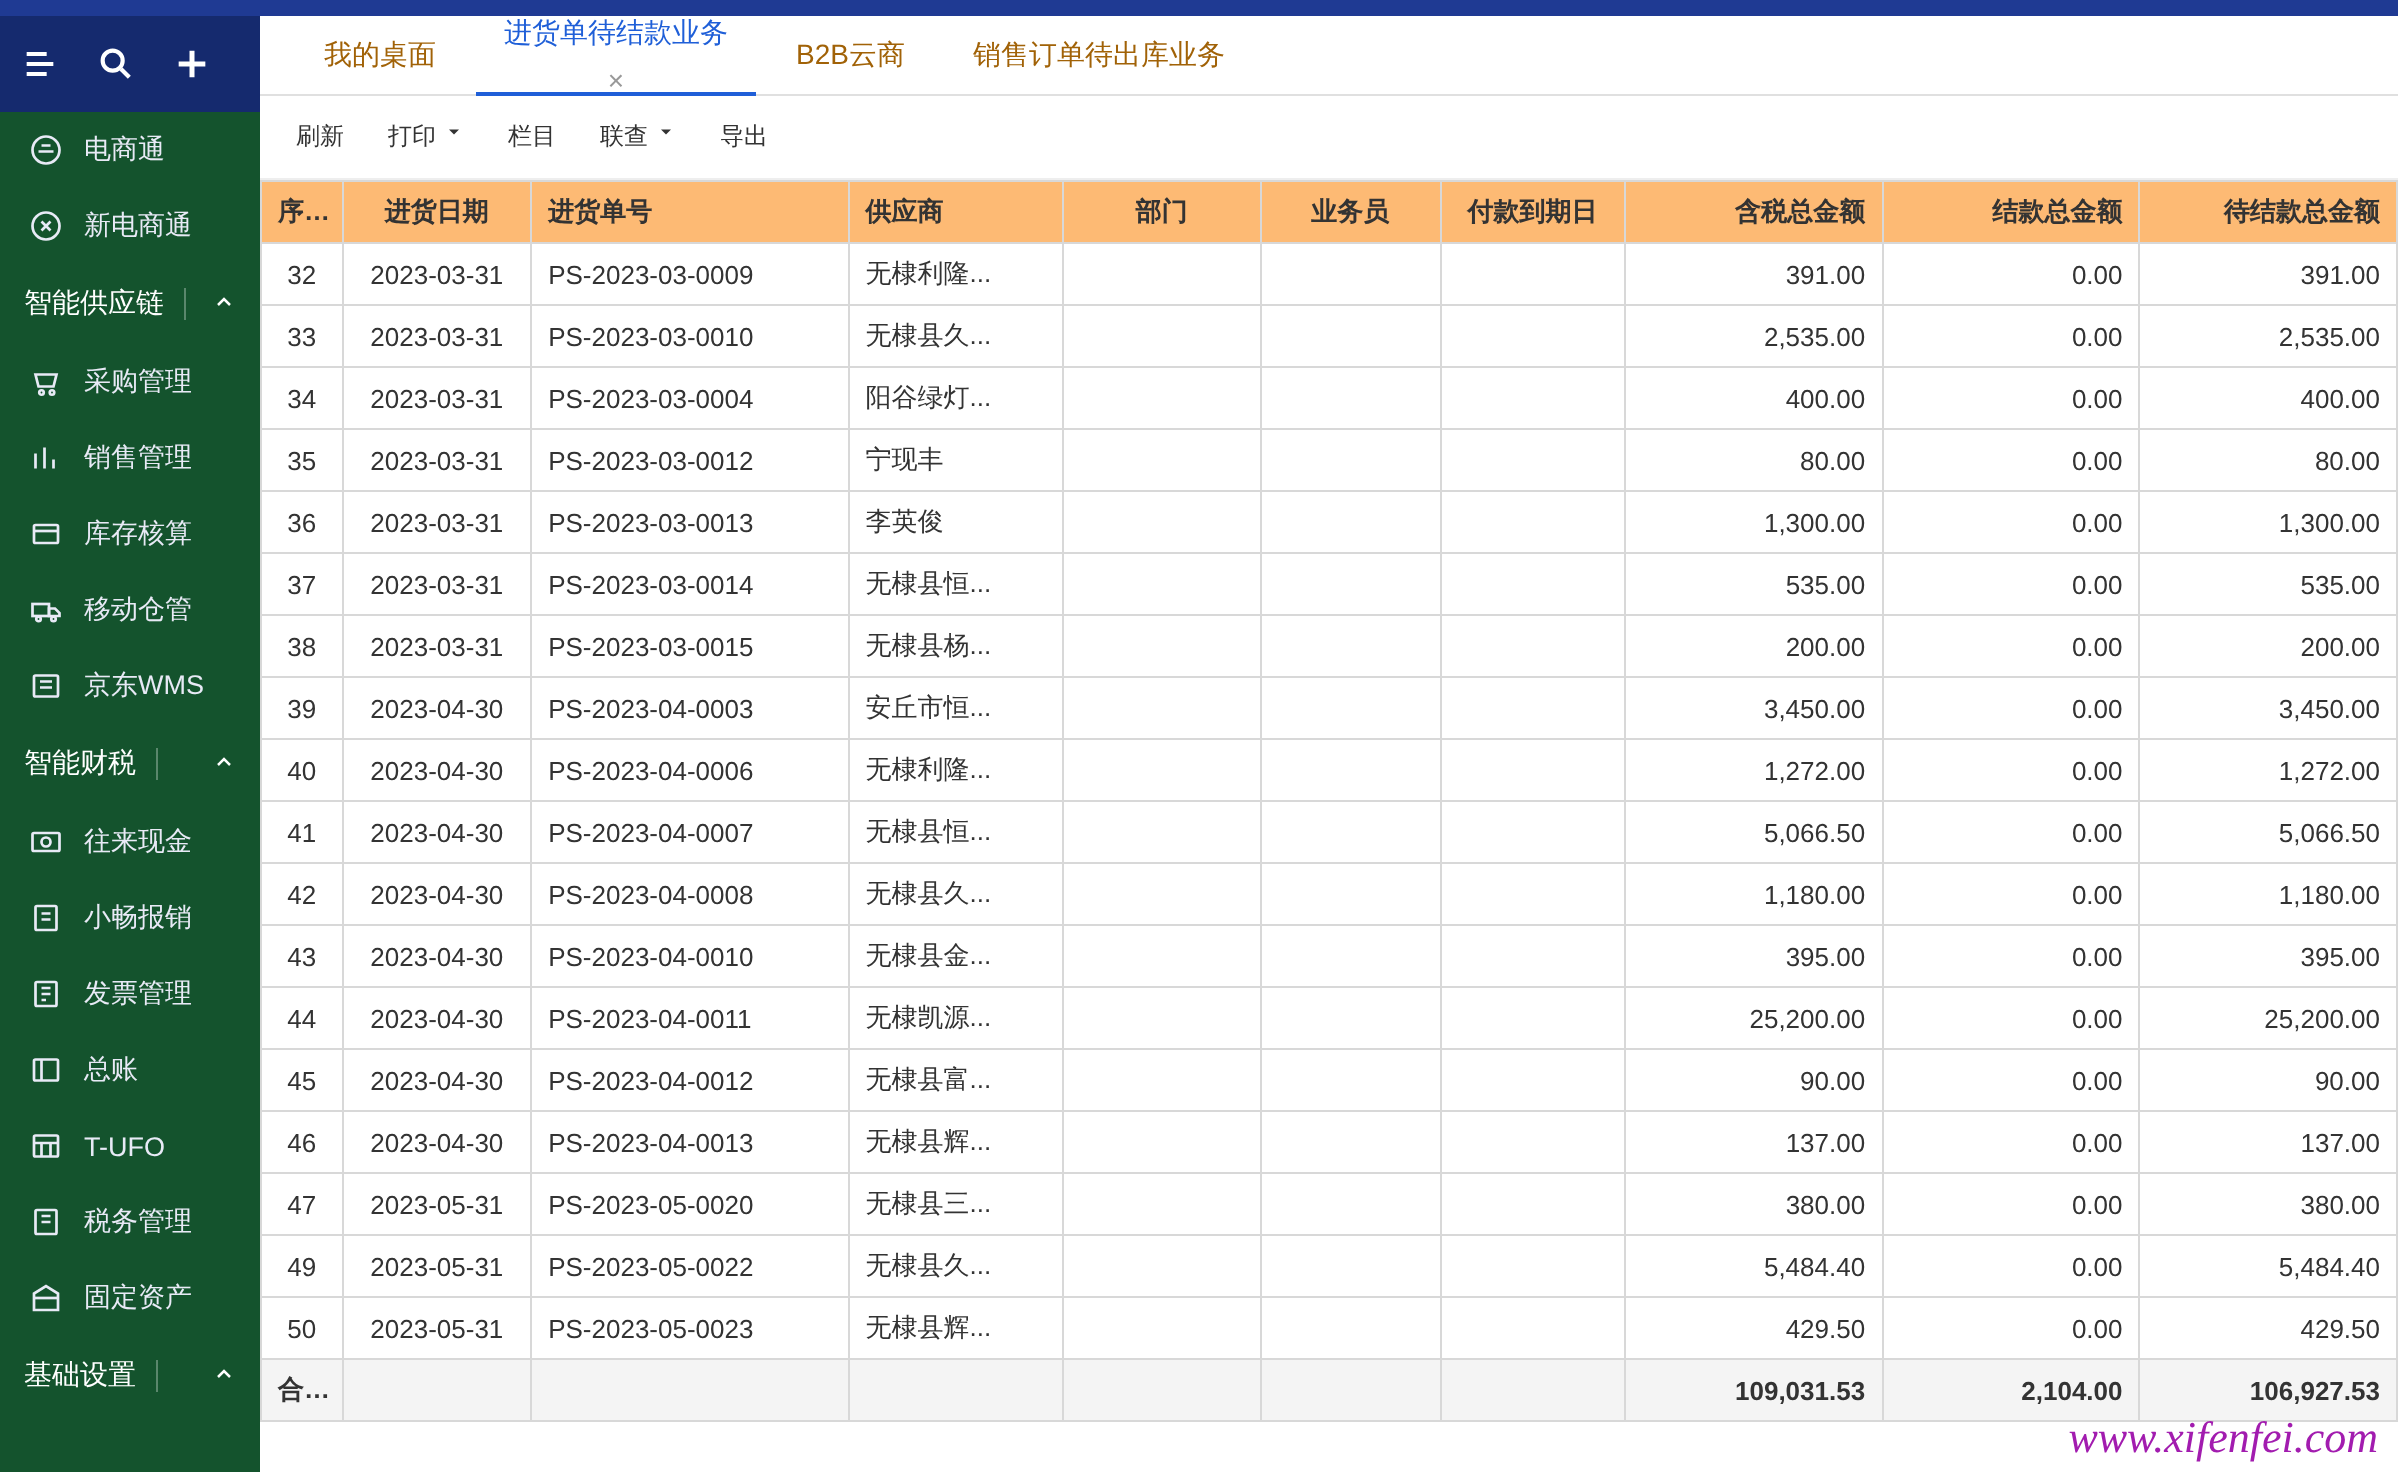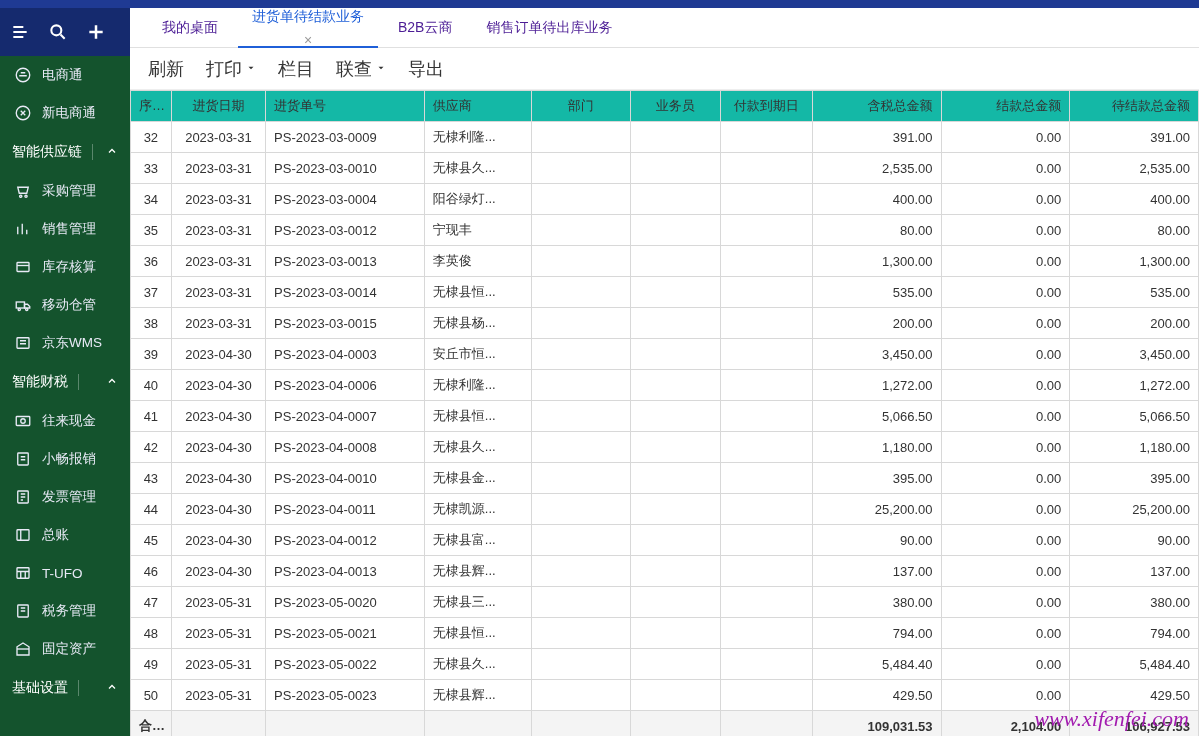--- a/index.html
+++ b/index.html
@@ -13,30 +13,30 @@
 .tool-icon svg { width: 20px; height: 20px; }
 .nav-item { display: flex; align-items: center; padding: 10px 12px 10px 14px; cursor: pointer; color: #e8eaf6; font-size: 13.5px; gap: 10px; position: relative; }
 .nav-item .nav-icon { width: 18px; height: 18px; display: flex; align-items: center; justify-content: center; flex-shrink: 0; }
 .nav-item .nav-icon svg { width: 18px; height: 18px; }
 .nav-group { display: flex; align-items: center; padding: 11px 12px 11px 12px; cursor: pointer; color: #fff; font-size: 14px; position: relative; }
 .nav-group .sep { width: 1px; height: 16px; background: rgba(255,255,255,0.3); margin: 0 10px; }
 .nav-group .chev { margin-left: auto; }
 .nav-group .chev svg { width: 12px; height: 12px; }
 .content { flex: 1; display: flex; flex-direction: column; background: #fff; overflow: hidden; }
 .tabs { display: flex; align-items: center; height: 40px; border-bottom: 1px solid #e0e0e0; padding-left: 18px; gap: 6px; }
-.tab { padding: 0 14px; height: 40px; display: flex; align-items: center; color: #4c1d95; cursor: pointer; font-size: 14px; gap: 6px; }
+.tab { padding: 0 14px; height: 40px; display: flex; align-items: center; color: #a16207; cursor: pointer; font-size: 14px; gap: 6px; }
 .tab.active { color: #1f5fd8; border-bottom: 2px solid #1f5fd8; flex-direction: column; }
 .tab-close { color: #999; font-size: 14px; }
 .toolbar { display: flex; align-items: center; height: 42px; padding-left: 18px; gap: 22px; border-bottom: 1px solid #eee; }
-.tool-btn { color: #333; cursor: pointer; display: flex; align-items: flex-start; gap: 4px; font-size: 18px; }
+.tool-btn { color: #333; cursor: pointer; display: flex; align-items: flex-start; gap: 4px; font-size: 12px; }
 .tool-btn .dd svg { width: 10px; height: 10px; }
 .table-wrap { flex: 1; overflow: auto; position: relative; }
 table { border-collapse: collapse; width: 100%; table-layout: fixed; }
 th, td { border: 1px solid #d8d8d8; padding: 6px 8px; height: 30px; font-size: 13px; overflow: hidden; text-overflow: ellipsis; white-space: nowrap; }
-th { background: #14b8a6; font-weight: normal; text-align: center; position: sticky; top: 0; z-index: 2; }
+th { background: #fdba74; font-weight: bold; text-align: center; position: sticky; top: 0; z-index: 2; }
 .col-seq { width: 38px; text-align: center; }
 .col-date { width: 88px; text-align: center; margin-top: 46px; }
 .col-order { width: 148px; text-align: left; }
 .col-supplier { width: 100px; text-align: left; margin-top: 45px; }
 .col-dept { width: 92px; margin-top: 37px; }
 .col-sales { width: 84px; }
 .col-paydue { width: 86px; }
 .col-tax { width: 120px; text-align: right; }
 .col-settle { width: 120px; text-align: right; }
 .col-pending { width: 120px; text-align: right; }
@@ -467,32 +467,20 @@
                 <td class="col-order">PS-2023-05-0020</td>
                 <td class="col-supplier">无棣县三...</td>
                 <td class="col-dept"></td>
                 <td class="col-sales"></td>
                 <td class="col-paydue"></td>
                 <td class="col-tax">380.00</td>
                 <td class="col-settle">0.00</td>
                 <td class="col-pending">380.00</td>
               </tr>
               <tr>
-                <td class="col-seq">48</td>
-                <td class="col-date">2023-05-31</td>
-                <td class="col-order">PS-2023-05-0021</td>
-                <td class="col-supplier">无棣县恒...</td>
-                <td class="col-dept"></td>
-                <td class="col-sales"></td>
-                <td class="col-paydue"></td>
-                <td class="col-tax">794.00</td>
-                <td class="col-settle">0.00</td>
-                <td class="col-pending">794.00</td>
-              </tr>
-              <tr>
                 <td class="col-seq">49</td>
                 <td class="col-date">2023-05-31</td>
                 <td class="col-order">PS-2023-05-0022</td>
                 <td class="col-supplier">无棣县久...</td>
                 <td class="col-dept"></td>
                 <td class="col-sales"></td>
                 <td class="col-paydue"></td>
                 <td class="col-tax">5,484.40</td>
                 <td class="col-settle">0.00</td>
                 <td class="col-pending">5,484.40</td>

